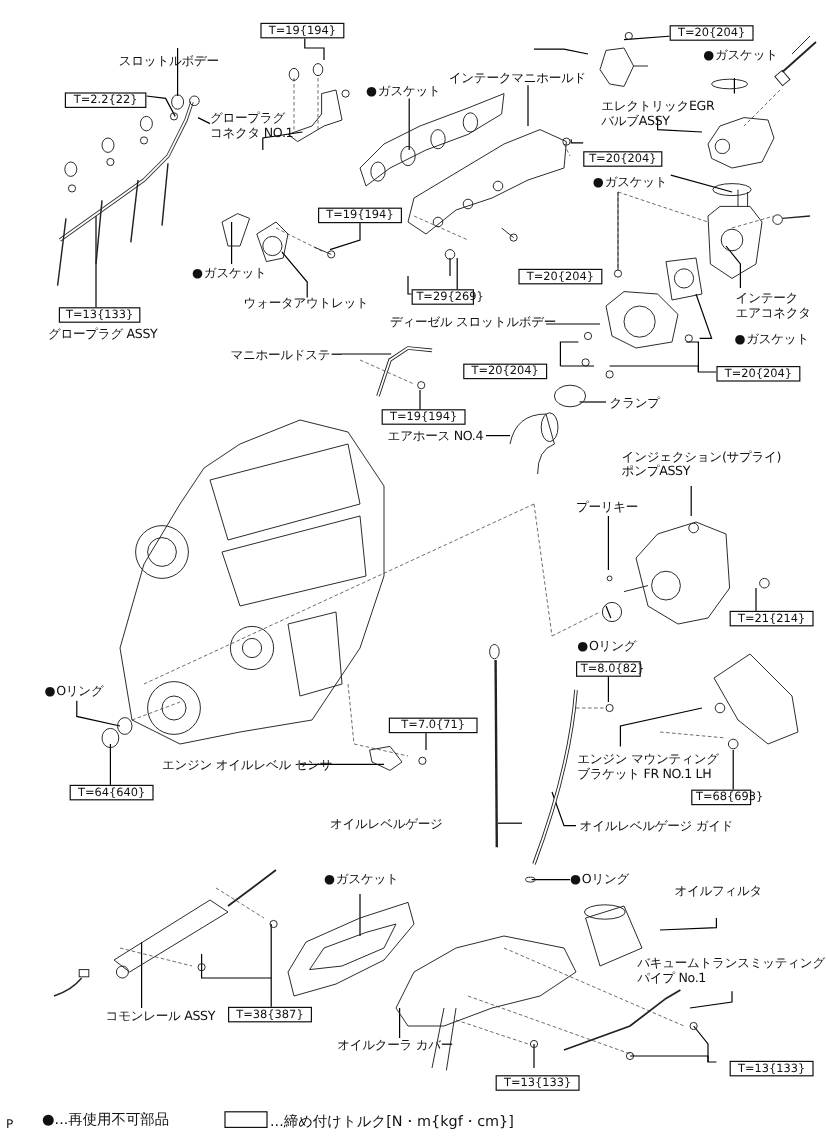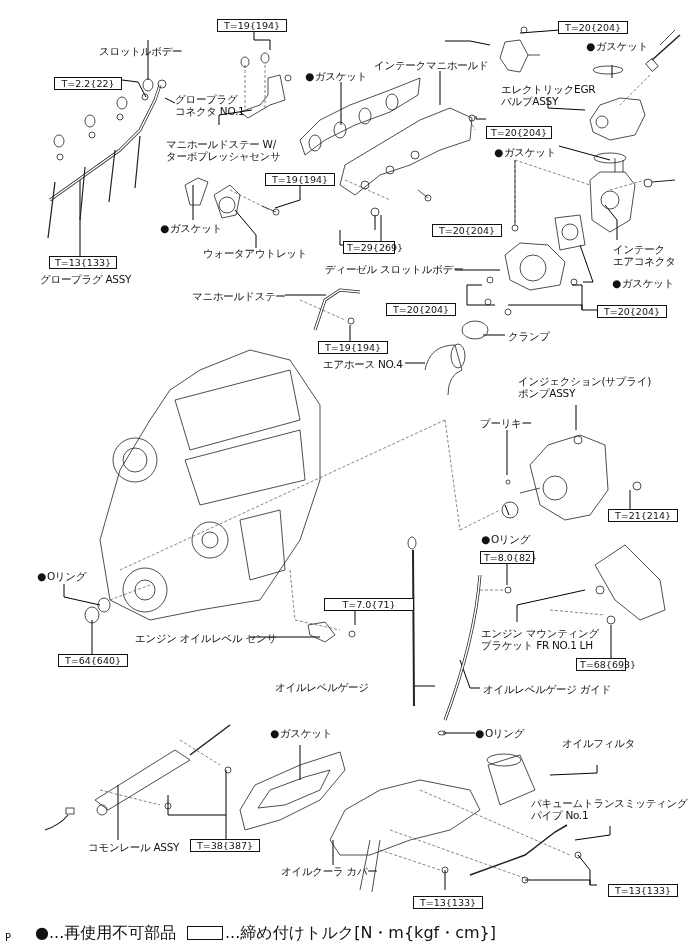--- a/index.html
+++ b/index.html
@@ -3,21 +3,21 @@
 <meta charset="utf-8">
 <style>
   html,body{margin:0;padding:0;background:#fff;}
   #page{position:relative;width:688px;height:949px;background:#fff;overflow:hidden;
     font-family:"DejaVu Sans","Liberation Sans",sans-serif;color:#111;}
   #art{position:absolute;left:0;top:0;width:688px;height:949px;}
   .lbl{position:absolute;font-size:10.5px;line-height:12px;white-space:pre;color:#111;letter-spacing:-0.3px;}
   .tq{position:absolute;font-size:9.5px;line-height:12px;height:13px;border:1px solid #111;background:#fff;
       text-align:center;box-sizing:border-box;padding:0 3px;white-space:nowrap;}
   .dot::before{content:"●";margin-right:1px;}
-  .legend{position:absolute;font-size:16px;line-height:14px;white-space:nowrap;}
+  .legend{position:absolute;font-size:12px;line-height:14px;white-space:nowrap;}
   .legbox{display:inline-block;width:34px;height:12px;border:1px solid #111;vertical-align:-2px;margin-right:2px;}
 </style>
 </head>
 <body>
 
 <div id="page">
 
 <svg id="art" viewBox="0 0 688 949" fill="none" stroke="#222" stroke-width="0.8">
 
   <g stroke="#000" stroke-width="1">
@@ -302,22 +302,20 @@
   <g>
     <path d="M470,875 L525,855 L555,832 L567,825" stroke-width="1.5"></path>
     <circle cx="578" cy="855" r="3"></circle>
     <circle cx="525" cy="880" r="3"></circle>
   </g>
 </svg>
 
 <div class="lbl" style="left:99px;top:45px">スロットルボデー</div>
 <div class="lbl" style="left:175px;top:93px">グロープラグ
 コネクタ NO.1</div>
-<div class="lbl" style="left:166px;top:138px">マニホールドステー W/
-ターボプレッシャセンサ</div>
 <div class="lbl dot" style="left:305px;top:70px">ガスケット</div>
 <div class="lbl" style="left:374px;top:59px">インテークマニホールド</div>
 <div class="lbl dot" style="left:586px;top:40px">ガスケット</div>
 <div class="lbl" style="left:501px;top:83px">エレクトリックEGR
 バルブASSY</div>
 <div class="lbl dot" style="left:494px;top:146px">ガスケット</div>
 <div class="lbl dot" style="left:160px;top:222px">ガスケット</div>
 <div class="lbl" style="left:203px;top:247px">ウォータアウトレット</div>
 <div class="lbl" style="left:40px;top:273px">グロープラグ ASSY</div>
 <div class="lbl" style="left:613px;top:243px">インテーク
@@ -351,21 +349,21 @@
 <div class="tq" style="left:486px;top:126px;width:66px">T=20{204}</div>
 <div class="tq" style="left:265px;top:173px;width:70px">T=19{194}</div>
 <div class="tq" style="left:49px;top:256px;width:68px">T=13{133}</div>
 <div class="tq" style="left:343px;top:241px;width:52px">T=29{269}</div>
 <div class="tq" style="left:432px;top:224px;width:70px">T=20{204}</div>
 <div class="tq" style="left:386px;top:303px;width:70px">T=20{204}</div>
 <div class="tq" style="left:597px;top:305px;width:70px">T=20{204}</div>
 <div class="tq" style="left:318px;top:341px;width:70px">T=19{194}</div>
 <div class="tq" style="left:608px;top:509px;width:70px">T=21{214}</div>
 <div class="tq" style="left:480px;top:551px;width:54px">T=8.0{82}</div>
-<div class="tq" style="left:324px;top:598px;width:90px">T=7.0{71}</div>
+<div class="tq" style="left:324px;top:598px;width:74px">T=7.0{71}</div>
 <div class="tq" style="left:58px;top:654px;width:70px">T=64{640}</div>
 <div class="tq" style="left:576px;top:658px;width:50px">T=68{693}</div>
 <div class="tq" style="left:190px;top:839px;width:70px">T=38{387}</div>
 <div class="tq" style="left:413px;top:896px;width:70px">T=13{133}</div>
 <div class="tq" style="left:608px;top:884px;width:70px">T=13{133}</div>
 
 <div class="legend" style="left:5px;top:931px;font-size:10px">P</div>
 <div class="legend" style="left:35px;top:926px">
   <span>●</span><span>...再使用不可部品</span>
 </div>

